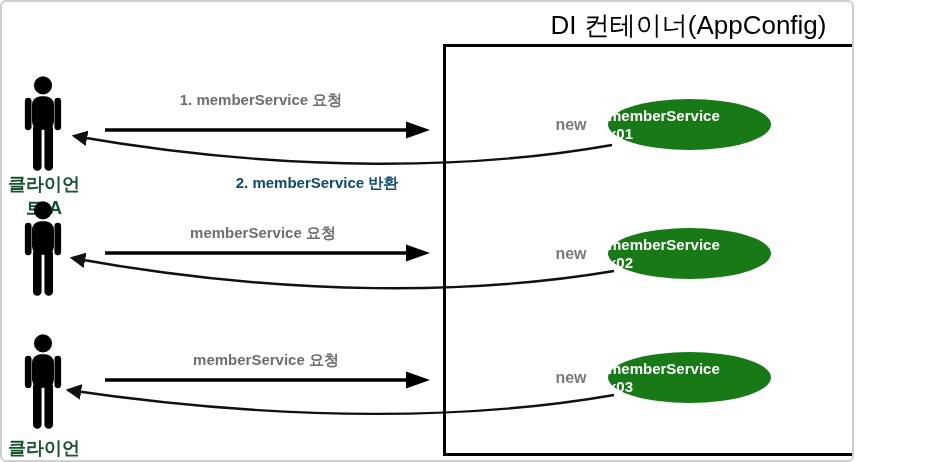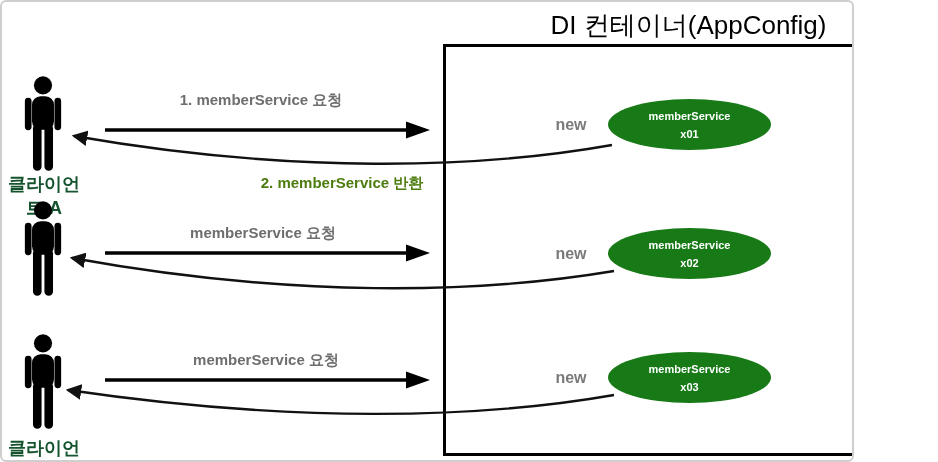--- a/index.html
+++ b/index.html
@@ -22,32 +22,32 @@
   .client-label{position:absolute;left:1px;width:82px;text-align:center;
                 font-size:18px;font-weight:bold;color:#14532d;}
   .client-label.ca{top:170px;}
   .client-label.cb{top:302px;}
   .client-label.cc{top:434px;}
   .req-label{position:absolute;width:230px;text-align:center;
              font-size:15px;font-weight:bold;color:#6e6e6e;}
   .req-label.ra{left:144px;top:89px;}
   .req-label.rb{left:146px;top:222px;}
   .req-label.rc{left:149px;top:349px;}
-  .ret-label{position:absolute;left:230px;top:172px;width:220px;text-align:center;
-             font-size:15px;font-weight:bold;color:#4d7c0f;}
+  .ret-label{position:absolute;left:205px;top:172px;width:220px;text-align:center;
+             font-size:15px;font-weight:bold;color:#0c4a6e;}
   .new-label{position:absolute;left:543px;width:52px;text-align:center;
              font-size:16px;font-weight:bold;color:#7a7a7a;}
   .new-label.na{top:114px;}
   .new-label.nb{top:243px;}
   .new-label.nc{top:367px;}
   
   .service-ellipse{position:absolute;left:606px;width:163px;height:51px;
                    background:#177a17;border-radius:50%;
-                   display:flex;flex-direction:column;align-items:center;justify-content:center;
-                   color:#fff;font-size:11px;font-weight:bold;line-height:18px;}
+                   display:flex;flex-direction:column;justify-content:center;
+                   color:#fff;font-size:15px;font-weight:bold;line-height:18px;}
   .service-ellipse.ea{top:97px;}
   .service-ellipse.eb{top:226px;}
   .service-ellipse.ec{top:350px;}
 </style>
 </head>
 <body>
 
 <div id="stage">
 
   <div class="di-title">DI 컨테이너(AppConfig)</div>

